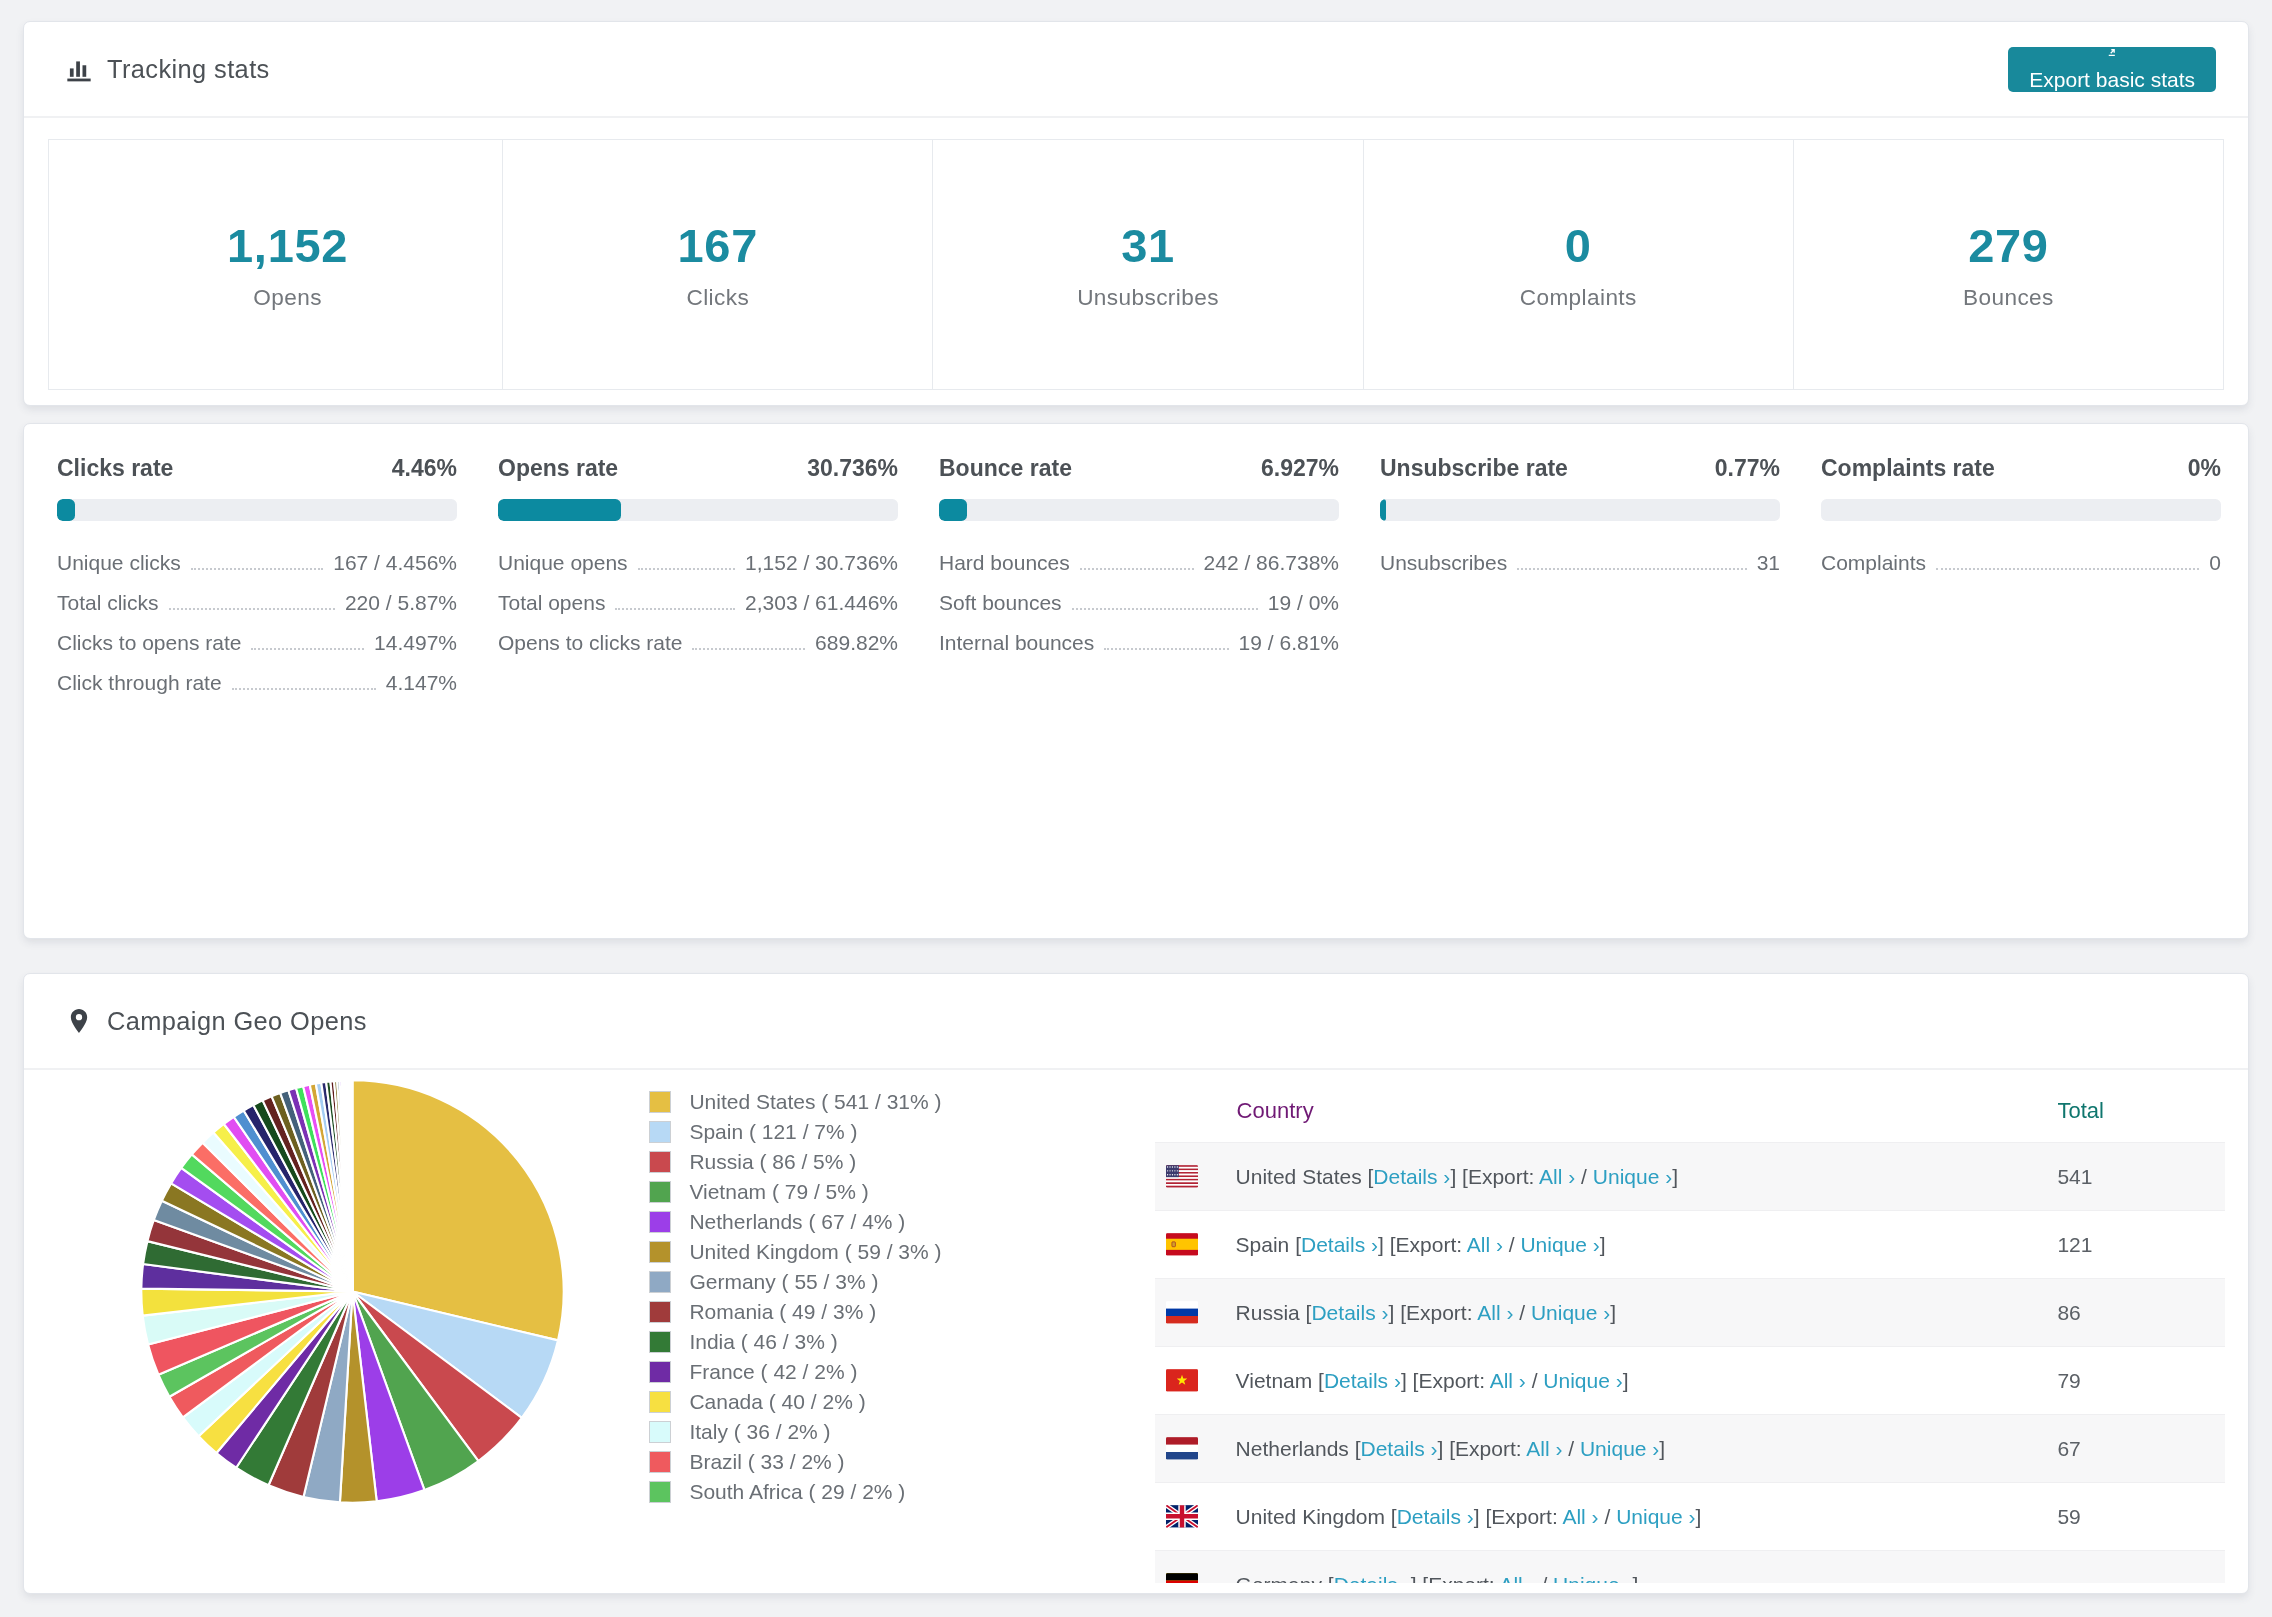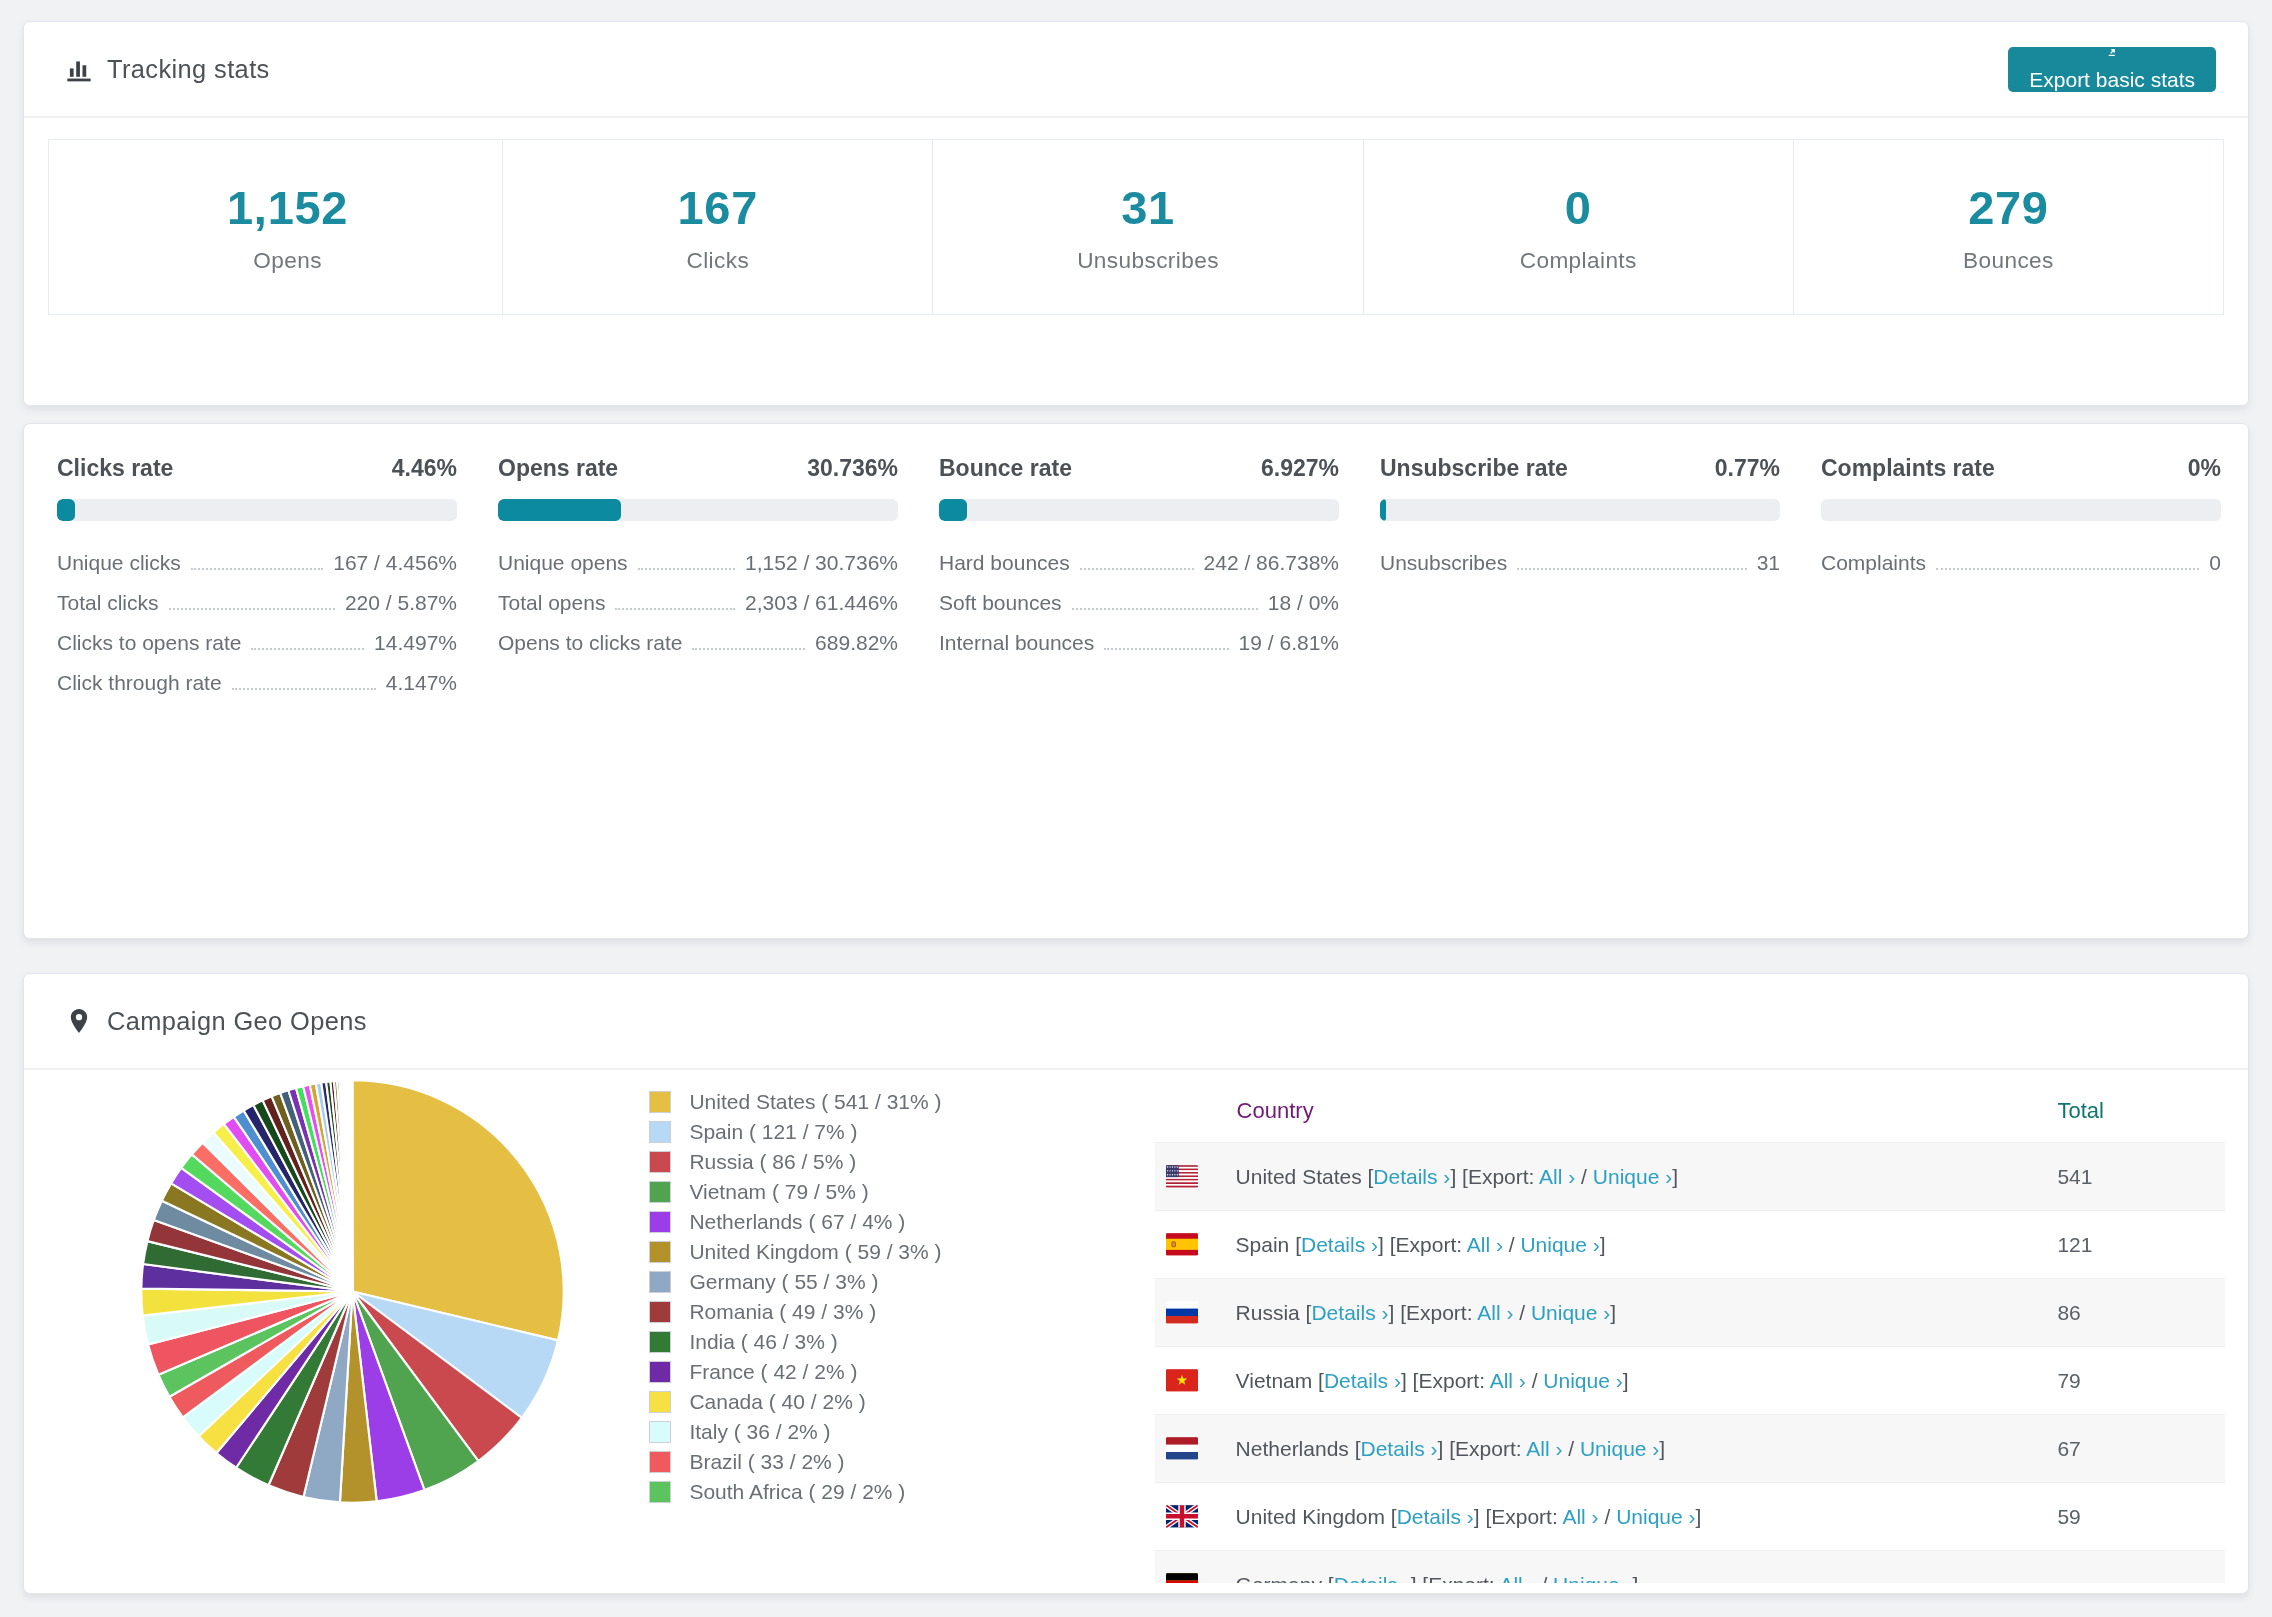--- a/index.html
+++ b/index.html
@@ -19,21 +19,21 @@
   .hdr-icon { width:28px; height:28px; flex:0 0 auto; }
   .hdr-icon svg { width:100%; height:100%; fill:#3d4248; }
   .hdr-spacer { flex:1; }
 
   .export-btn { display:flex; align-items:center; gap:11.3px; background:#18899b;
     color:#fff; border:none; border-radius:5px; height:45px; padding:0 21px;
     font-size:21px; font-family:inherit; cursor:pointer;flex-direction:column; }
   .export-btn svg { width:24px; height:24px; fill:#fff; }
 
   
-  .stats-strip { display:flex; margin:21px 24px 0 24px; height:176px;
+  .stats-strip { display:flex; margin:21px 24px 0 24px; height:251px;
     border:0.7px solid #e7eaee; background:#fff;padding-left:24px; }
   .stat-box { flex:1; display:flex; flex-direction:column; align-items:center;
     justify-content:center; border-left:0.7px solid #e7eaee; }
   .stat-box:first-child { border-left:none; }
   .stat-value { font-size:47px; font-weight:700; color:#1b8ba0; letter-spacing:0.7px; }
   .stat-label { font-size:22.6px; color:#73777c; margin-top:12.7px; font-weight:300; letter-spacing:0.4px; }
 
   
   .rates-grid { display:grid; grid-template-columns:repeat(5,1fr);
     column-gap:41px; row-gap:41px; padding:31px 27px 0 33px; }
@@ -184,21 +184,21 @@
         </div>
       <div class="rate-rows">
           <div class="rate-row">
             <span class="rl">Hard bounces</span>
             <span class="dots"></span>
             <span class="rv">242 / 86.738%</span>
           </div>
           <div class="rate-row">
             <span class="rl">Soft bounces</span>
             <span class="dots"></span>
-            <span class="rv">18 / 0%</span>
+            <span class="rv">19 / 0%</span>
           </div>
           <div class="rate-row">
             <span class="rl">Internal bounces</span>
             <span class="dots"></span>
             <span class="rv">19 / 6.81%</span>
           </div>
         </div>
     </div>
     <div class="rate-block">
       <div class="rate-head">

